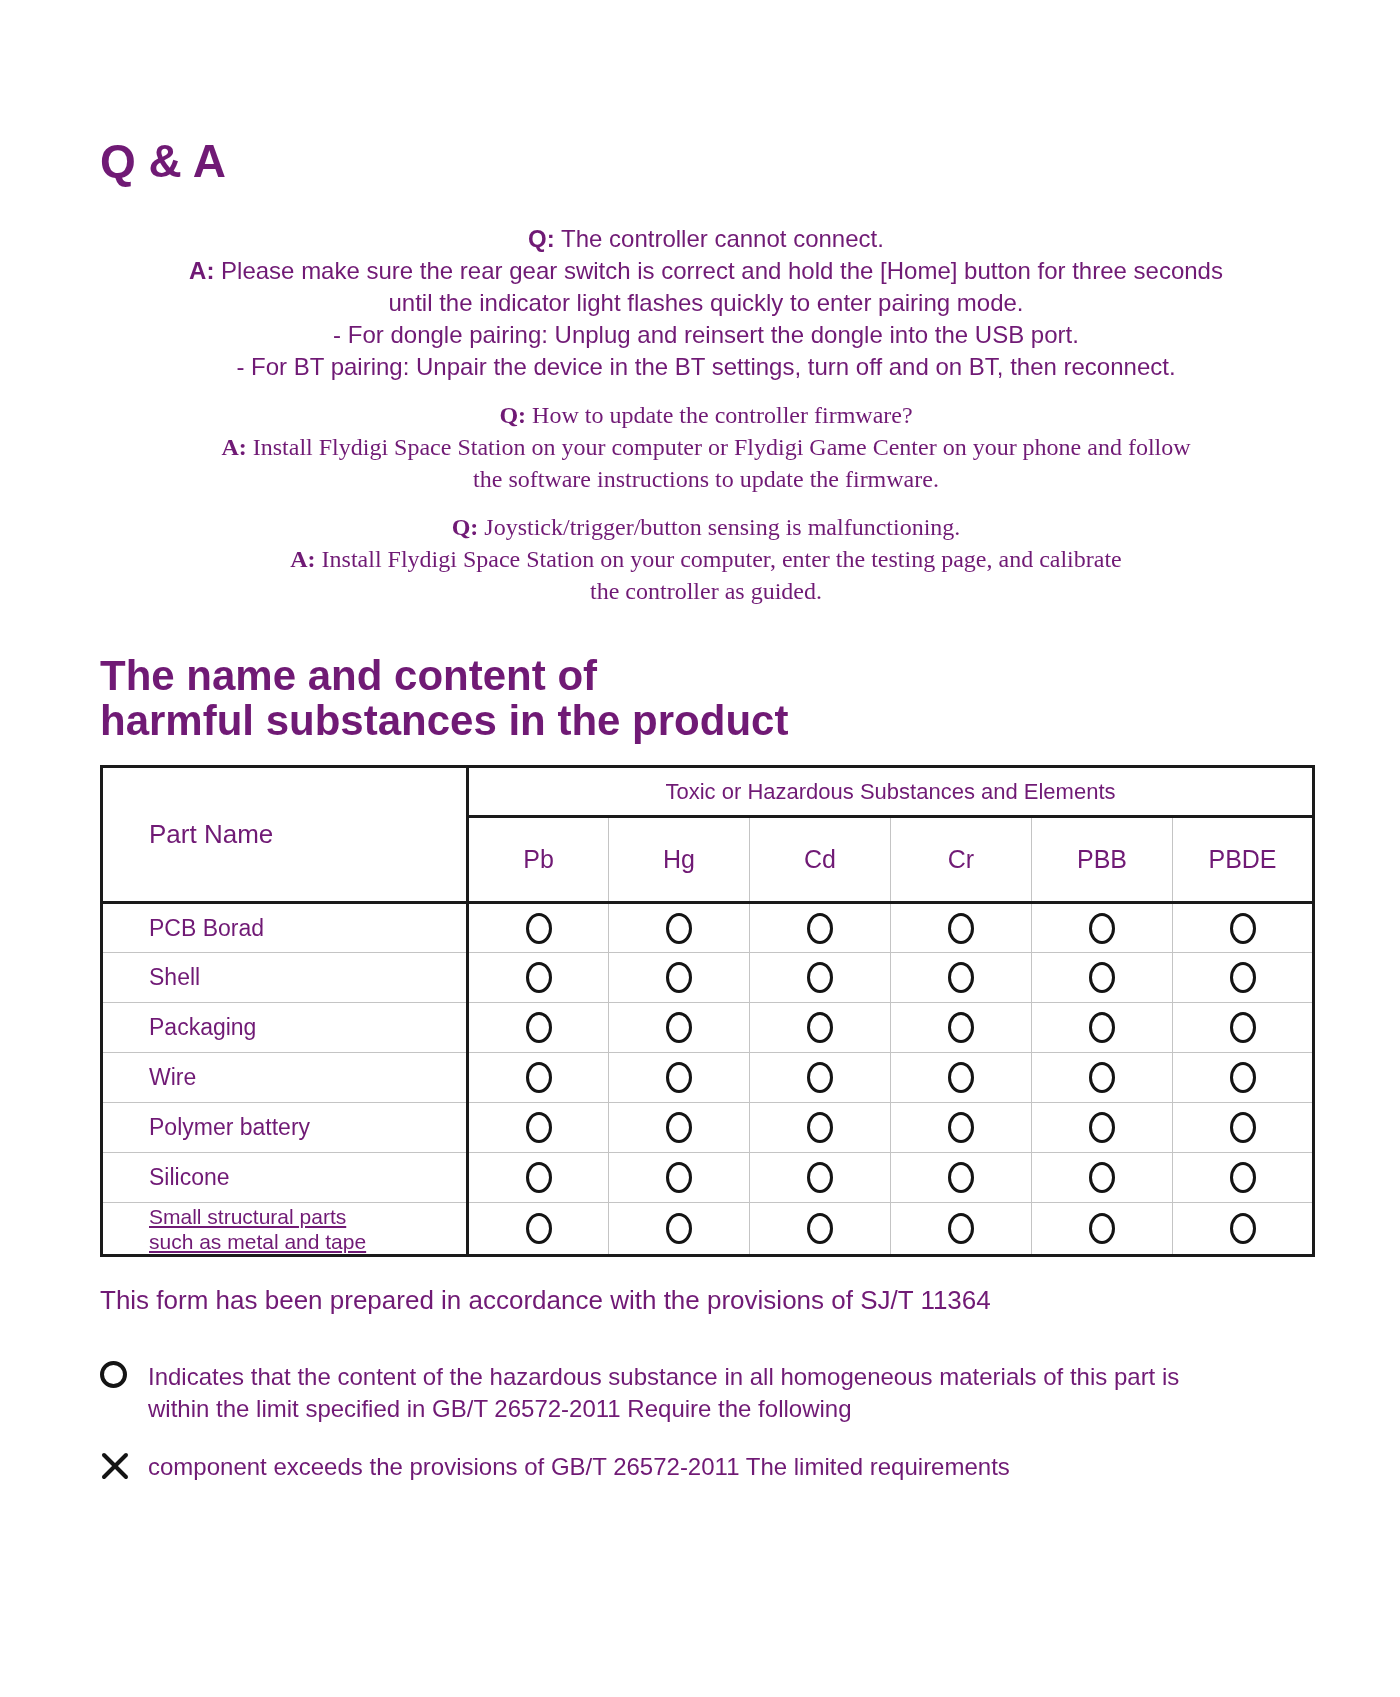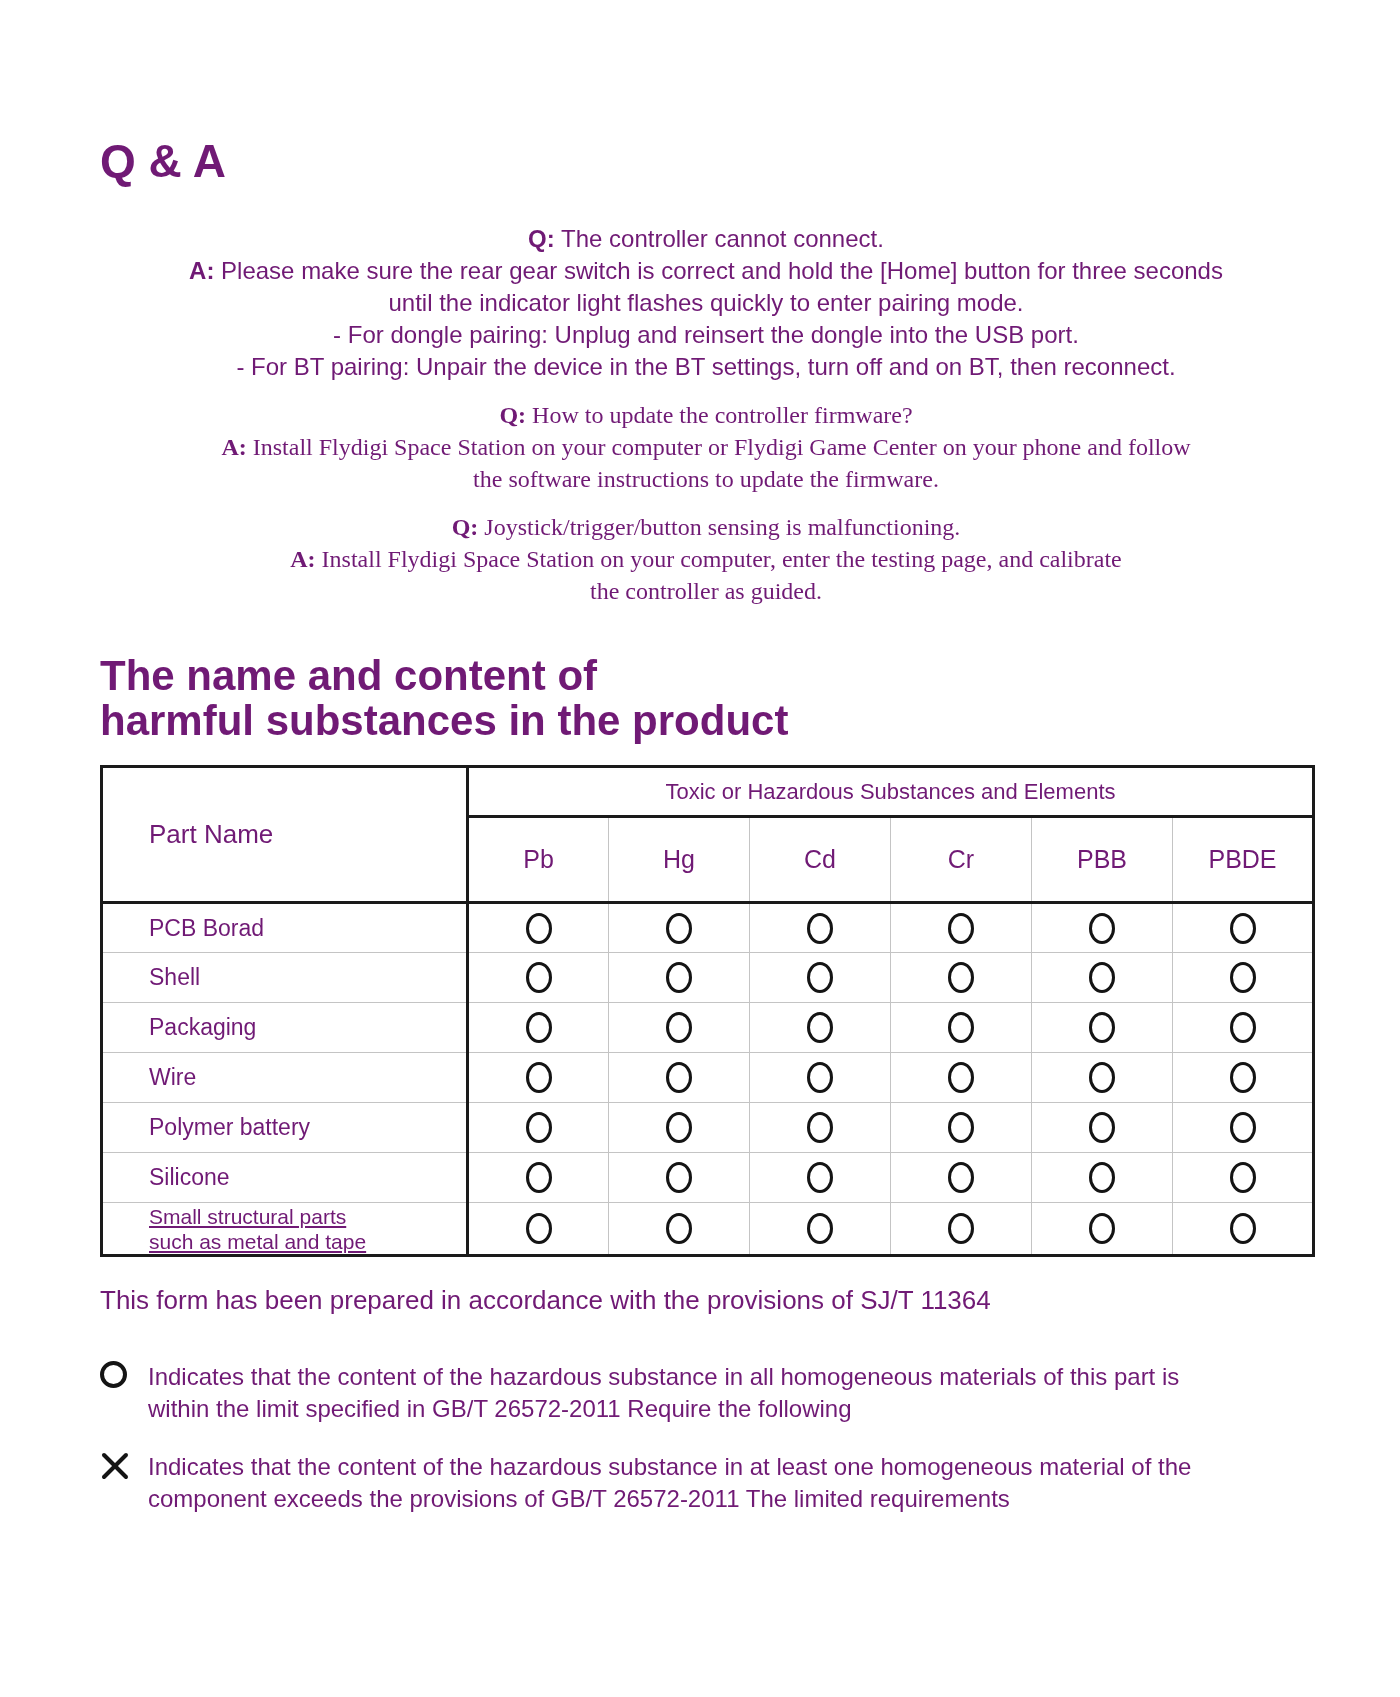--- a/index.html
+++ b/index.html
@@ -228,18 +228,17 @@
   </div>
 
   <div class="legend-row">
     <div class="legend-icon-wrap">
       <svg class="legend-cross" width="30" height="30" viewBox="0 0 30 30">
         <line x1="4" y1="4" x2="26" y2="26" stroke="#141414" stroke-width="4" stroke-linecap="round"></line>
         <line x1="26" y1="4" x2="4" y2="26" stroke="#141414" stroke-width="4" stroke-linecap="round"></line>
       </svg>
     </div>
     <div class="legend-text">
-      <div class="line">Indicates that the content of the hazardous substance in at least one homogeneous material of the</div>
       <div class="line">component exceeds the provisions of GB/T 26572-2011 The limited requirements</div>
     </div>
   </div>
 
 </div>
 
 </body></html>

